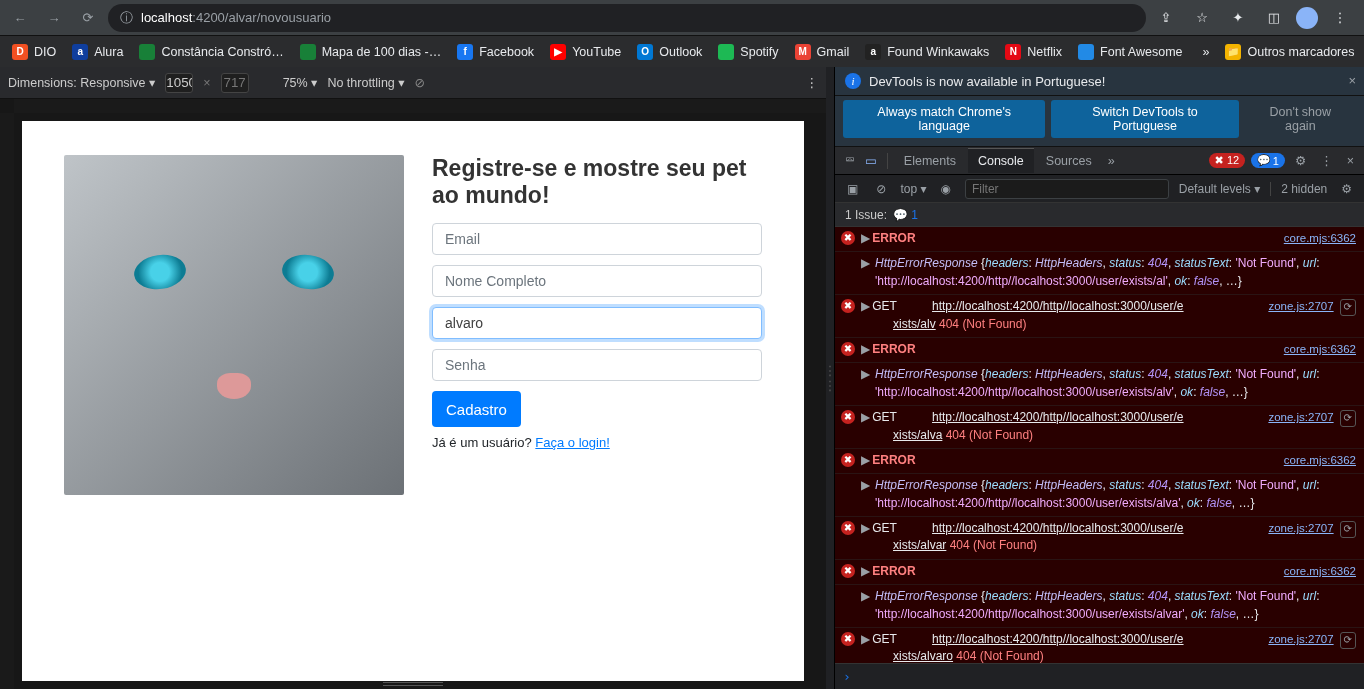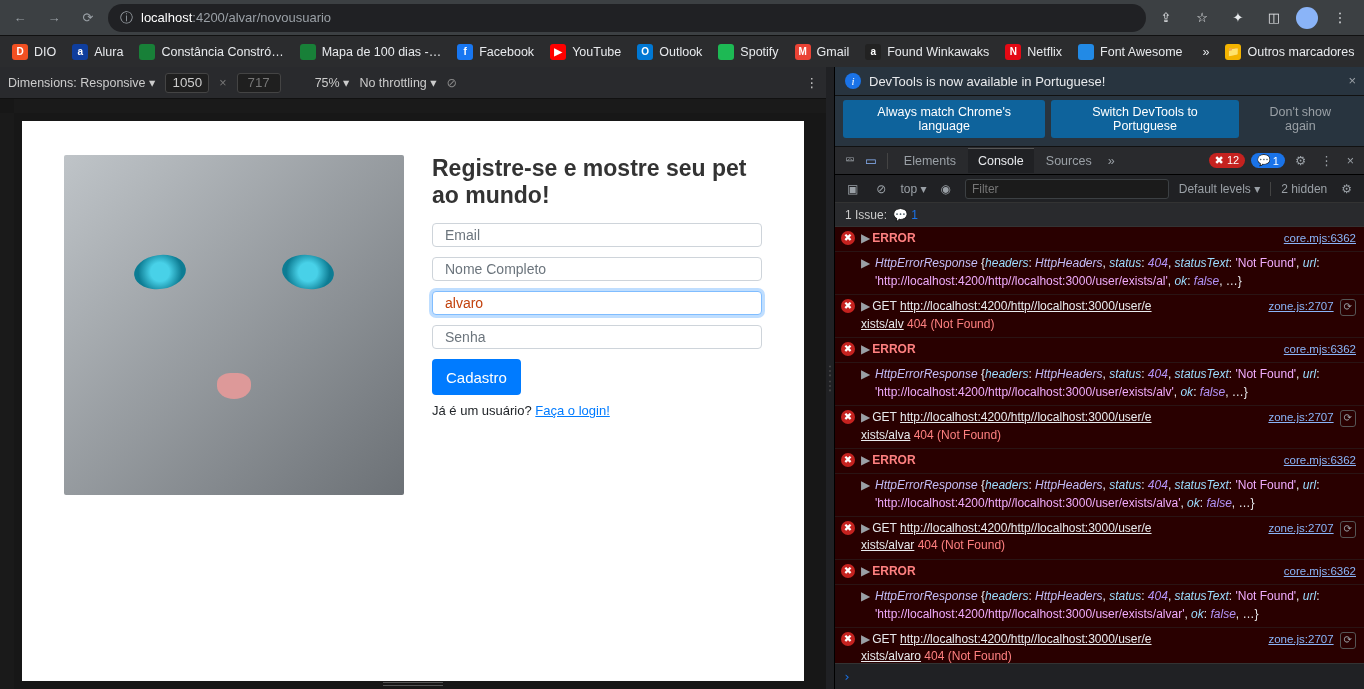--- a/index.html
+++ b/index.html
@@ -24,41 +24,41 @@
   .bm-more { color:#e8eaed; padding:4px 6px; }
 
   
   .work { display:flex; height:622px;justify-content:flex-end; }
   .left-pane { width:826px; display:flex; flex-direction:column; background:#202124; }
   .right-pane { flex:1; display:flex; flex-direction:column; background:#202124; border-left:1px solid #000; position:relative; }
   .v-resizer { width:8px; background:#202124; display:flex; flex-direction:column; align-items:center; justify-content:center; color:#555; cursor:col-resize; }
 
   
   .device-toolbar { height:32px; background:#292a2d; display:flex; align-items:center; gap:10px; padding:0 8px; color:#ccc; font-size:12.5px; border-bottom:1px solid #111; }
-  .dim-input { width:44px; height:20px; background:#1f1f1f; border:1px solid #444; color:#ccc; text-align:center; border-radius:3px; }
+  .dim-input { width:28px; height:20px; background:#1f1f1f; border:1px solid #444; color:#ccc; text-align:center; border-radius:3px; }
   .dim-x { color:#777; }
   .device-toolbar .right { margin-left:auto; display:flex; align-items:center; gap:10px; }
 
   
   .viewport-area { flex:1; background:#171717; position:relative; overflow:hidden; }
   .ruler-h { position:absolute; top:0; left:14px; right:0; height:14px; background:#1a1a1a; }
   .ruler-v { position:absolute; top:14px; left:0; bottom:0; width:14px; background:#1a1a1a; }
   .page { position:absolute; top:22px; left:22px; width:782px; height:560px; background:#fff; color:#212529; overflow:hidden; }
 
   
   .page-inner { display:flex; gap:28px; padding:34px 42px; }
   .cat-img { width:340px; height:340px; background:linear-gradient(135deg,#bfc4c8,#6c7176); position:relative; overflow:hidden; border-radius:2px; }
   .eye { position:absolute; width:52px; height:34px; background:radial-gradient(circle,#48d1e8 30%,#0d7c93 70%); border-radius:50%; top:100px; }
   .eye.l { left:70px; transform:rotate(-8deg); }
   .eye.r { right:70px; transform:rotate(8deg); }
   .nose { position:absolute; top:218px; left:50%; transform:translateX(-50%); width:34px; height:26px; background:#d99; border-radius:40% 40% 50% 50%; }
 
   .form-col { flex:1; }
   .form-title { font-size:23px; color:#333; font-weight:600; margin-bottom:14px; }
-  .form-ctrl { width:100%; height:24px; border:1px solid #ced4da; border-radius:4px; padding:0 12px; font-size:14px; color:#c2410c; margin-bottom:10px; }
+  .form-ctrl { width:100%; height:32px; border:1px solid #ced4da; border-radius:4px; padding:0 12px; font-size:14px; color:#404040; margin-bottom:10px; }
   .form-ctrl::placeholder { color:#6c757d; }
   .form-ctrl.focused { outline:none; border-color:#80bdff; box-shadow:0 0 0 3px rgba(0,123,255,.25); }
   .btn-primary { background:#007bff; color:#fff; border:none; border-radius:4px; height:36px; padding:0 14px; font-size:15px; cursor:pointer; }
   .login-row { font-size:13px; color:#212529; margin-top:8px; }
   .login-row a { color:#007bff; cursor:pointer; text-decoration:underline; }
 
   .bottom-handle { position:absolute; bottom:3px; left:50%; transform:translateX(-50%); width:60px; height:4px; border-top:1px solid #555; border-bottom:1px solid #555; }
 
   
   .dt-infobar { background:#28343f; padding:6px 10px; display:flex; align-items:center; gap:8px; border-bottom:1px solid #111; position:relative; }
@@ -86,21 +86,21 @@
   .log { padding:3px 8px 4px 26px; position:relative; border-bottom:1px solid #2a1414; background:#290000; line-height:1.45; }
   .log .lvl-ico { position:absolute; left:6px; top:4px; width:14px; height:14px; border-radius:50%; background:#c5221f; color:#fff; font-size:10px; display:flex; align-items:center; justify-content:center; }
   .log .tri { color:#9aa0a6; margin-right:2px; }
   .tok-err { color:#ff8080; font-weight:bold;margin-top:44px; }
   .tok-plain { color:#e8eaed; }
   .tok-obj { color:#c3bdf7; font-style:italic; }
   .tok-key { color:#9cdcfe; font-style:italic; }
   .tok-str { color:#f0abfc; }
   .tok-num { color:#b393f7; font-style:italic; }
   .tok-bool { color:#b393f7; font-style:italic; }
-  .tok-url-get { color:#e8eaed; text-decoration:underline; }
+  .tok-url-get { color:#e8eaed; text-decoration:underline;margin-left:32px; }
   .status-404 { color:#ff8080; }
   .src-link { position:absolute; right:8px; top:3px; color:#8ab4f8; text-decoration:underline; font-size:11.5px; cursor:pointer; }
   .src-link .vm { color:#9aa0a6; margin-left:6px; border:1px solid #555; border-radius:3px; padding:0 3px; font-size:10px; text-decoration:none; display:inline-block; }
 
   .console-prompt { height:26px; border-top:1px solid #333; display:flex; align-items:center; padding:0 8px; color:#1a73e8; font-family:Consolas,monospace; }
 </style>
 </head>
 <body>
 
 <div class="chrome-bar">

